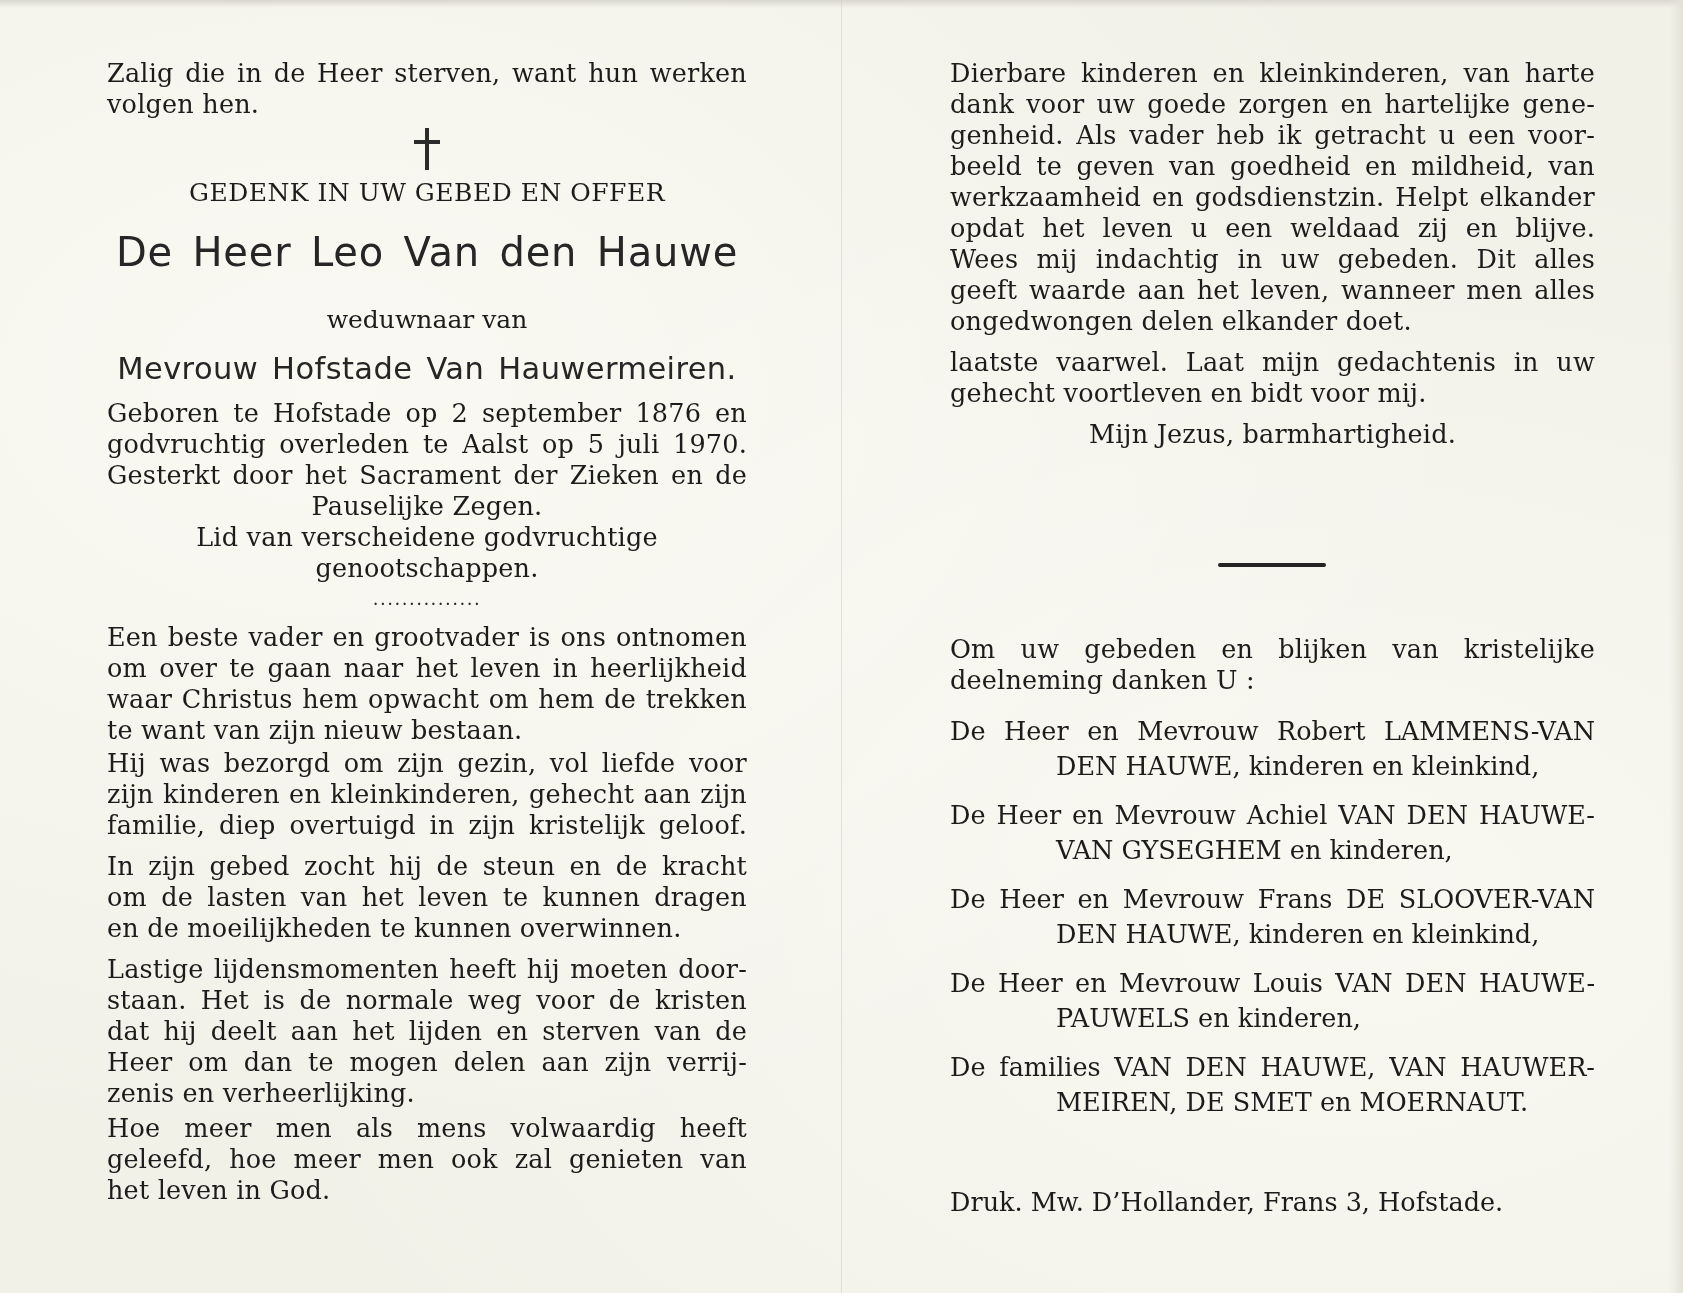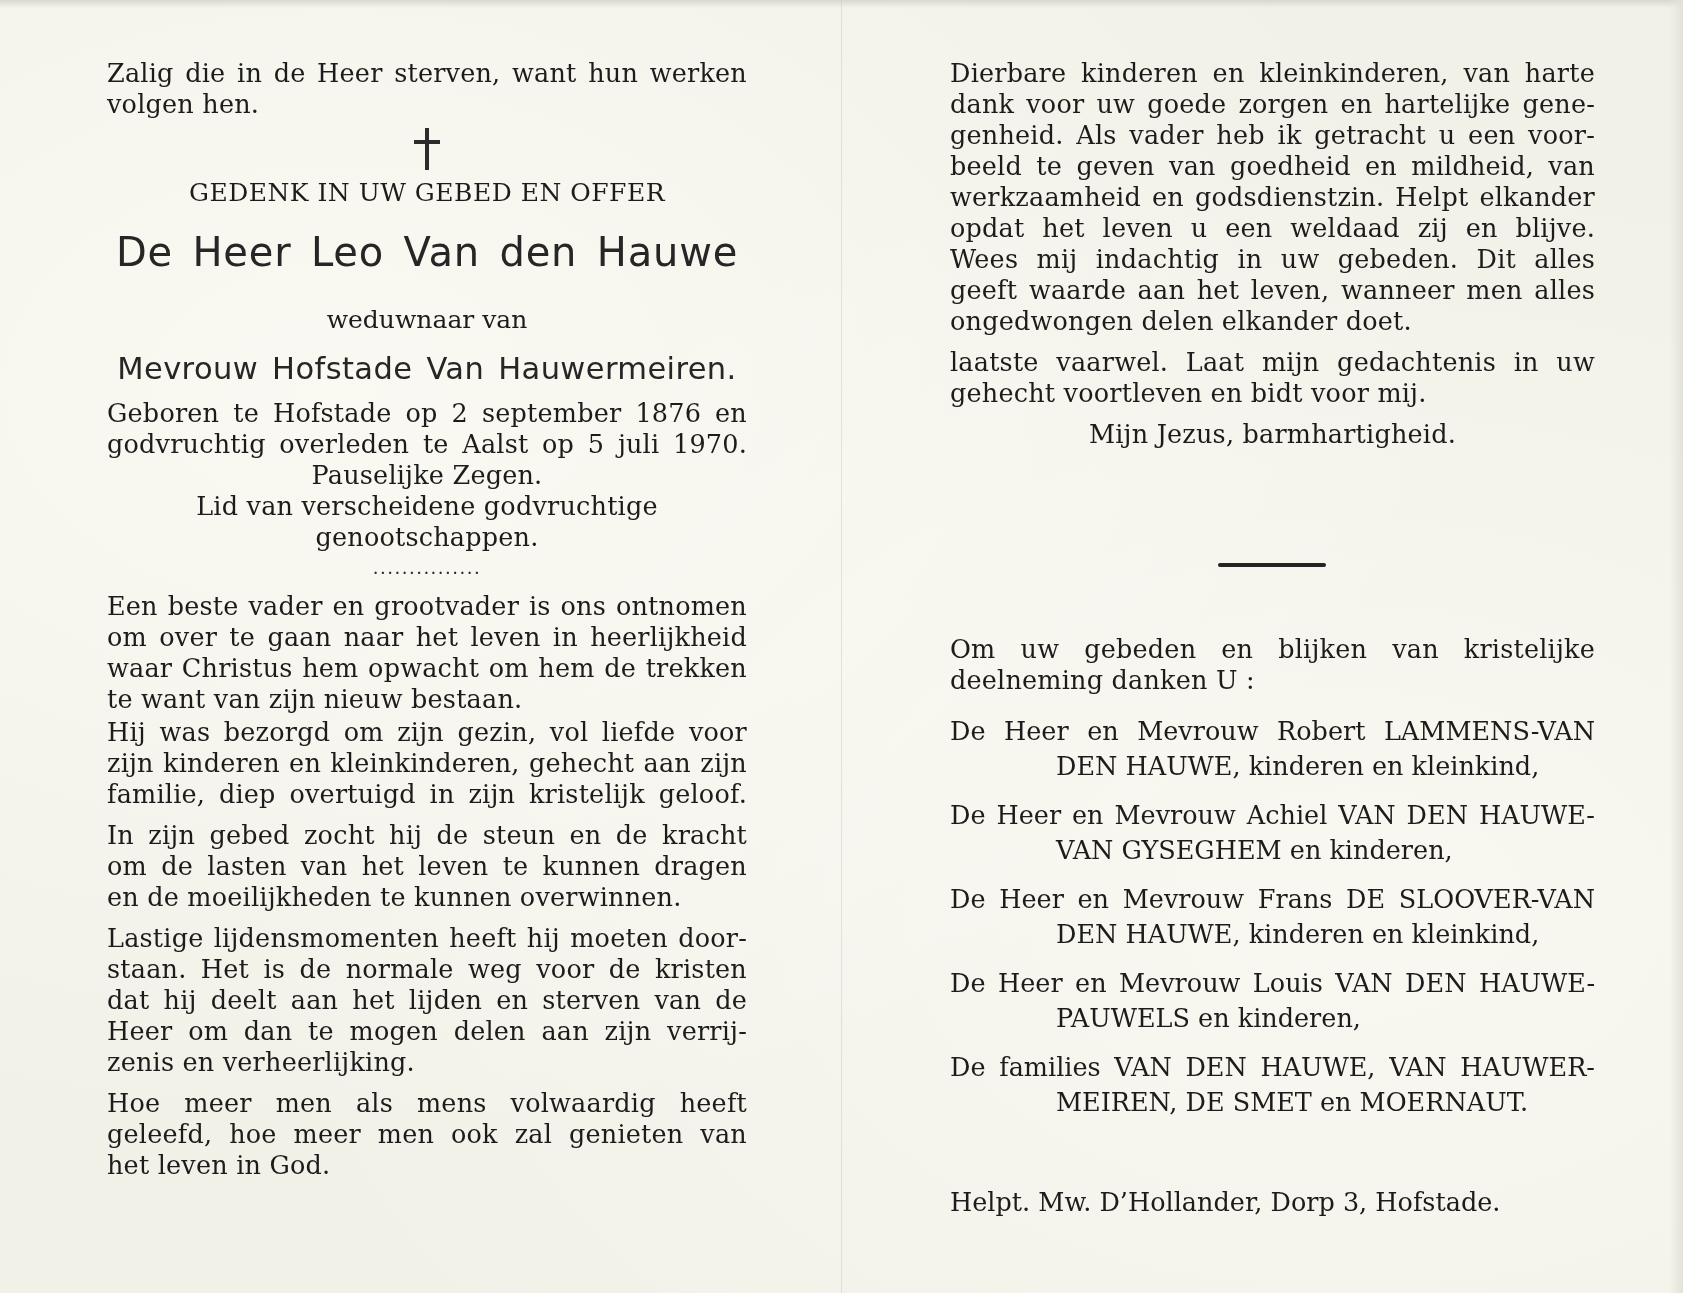--- a/index.html
+++ b/index.html
@@ -93,20 +93,21 @@
   <span class="cross"></span>
 
   <div class="caps-line">GEDENK IN UW GEBED EN OFFER</div>
   <div class="title">De Heer Leo Van den Hauwe</div>
   <div class="sub-line">weduwnaar van</div>
   <div class="name2">Mevrouw Hofstade Van Hauwermeiren.</div>
 
   <div class="gap-s">
     <p class="p">Geboren te Hofstade op 2 september 1876 en</p>
     <p class="p">godvruchtig overleden te Aalst op 5 juli 1970.</p>
+    <p class="p">Gesterkt door het Sacrament der Zieken en de</p>
     <p class="p center">Pauselijke Zegen.</p>
     <p class="p center">Lid van verscheidene godvruchtige</p>
     <p class="p center">genootschappen.</p>
   </div>
 
   <div class="dots">...............</div>
 
   <div class="gap-m">
     <p class="p">Een beste vader en grootvader is ons ontnomen</p>
     <p class="p">om over te gaan naar het leven in heerlijkheid</p>
@@ -123,21 +124,21 @@
     <p class="p">om de lasten van het leven te kunnen dragen</p>
     <p class="p last-left">en de moeilijkheden te kunnen overwinnen.</p>
   </div>
   <div class="gap-s">
     <p class="p">Lastige lijdensmomenten heeft hij moeten door-</p>
     <p class="p">staan. Het is de normale weg voor de kristen</p>
     <p class="p">dat hij deelt aan het lijden en sterven van de</p>
     <p class="p">Heer om dan te mogen delen aan zijn verrij-</p>
     <p class="p last-left">zenis en verheerlijking.</p>
   </div>
-  <div style="margin-top:10px">
+  <div style="margin-top:4px">
     <p class="p">Hoe meer men als mens volwaardig heeft</p>
     <p class="p">geleefd, hoe meer men ook zal genieten van</p>
     <p class="p last-left">het leven in God.</p>
   </div>
 </div>
 
 <div class="col right-col">
   <div>
     <p class="p">Dierbare kinderen en kleinkinderen, van harte</p>
     <p class="p">dank voor uw goede zorgen en hartelijke gene-</p>
@@ -177,13 +178,13 @@
   <div class="thanks-entry">
     <div class="line1">De Heer en Mevrouw Louis VAN DEN HAUWE-</div>
     <div class="line2">PAUWELS en kinderen,</div>
   </div>
   <div class="thanks-entry">
     <div class="line1">De families VAN DEN HAUWE, VAN HAUWER-</div>
     <div class="line2">MEIREN, DE SMET en MOERNAUT.</div>
   </div>
 </div>
 
-<div class="printer">Helpt. Mw. D’Hollander, Dorp 3, Hofstade.</div>
+<div class="printer">Druk. Mw. D’Hollander, Frans 3, Hofstade.</div>
 
 </body></html>

